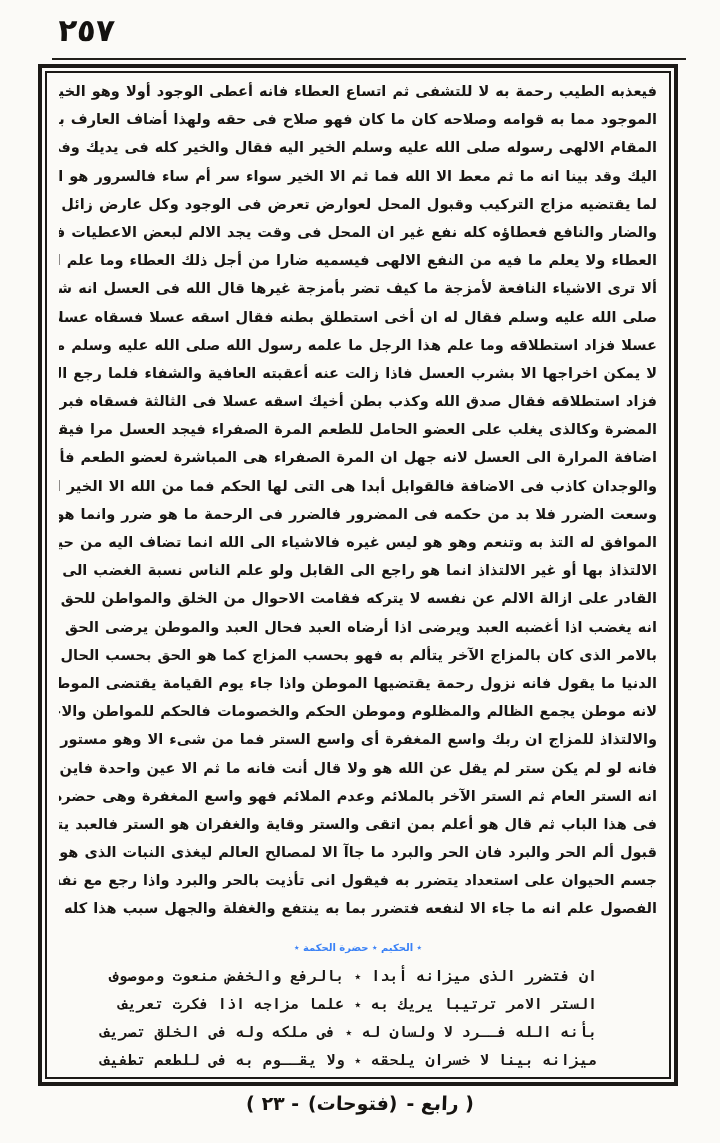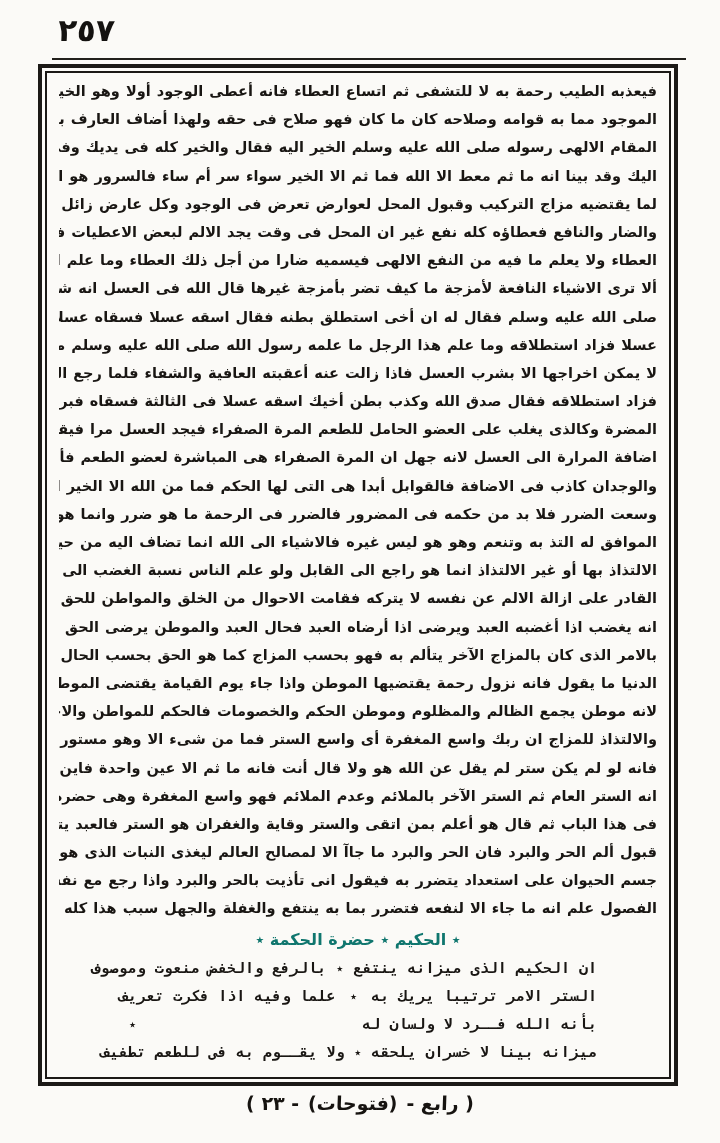--- a/index.html
+++ b/index.html
@@ -68,25 +68,25 @@
     white-space: nowrap;
     overflow: hidden;
     text-align: justify;
     text-align-last: justify;
     word-spacing: 1px;
   }
   
   .section-heading {
     direction: rtl;
     text-align: center;
-    font-size: 16px;
+    font-size: 10px;
     font-weight: 700;
     line-height: 30px;
-    margin-top: 2px;
-    color: #0f766e;
+    margin-top: 10px;
+    color: #3b82f6;
   }
   
   .poem {
     direction: rtl;
     width: 478px;
     margin: 0 auto;
   }
   .poem .verse {
     display: flex;
     justify-content: space-between;
@@ -191,34 +191,35 @@
           <div class="line">جسم الحيوان على استعداد يتضرر به فيقول انى تأذيت بالحر والبرد واذا رجع مع نفسه لما قصد بهما بحسب ما يعطيه</div>
 
           <div class="line">الفصول علم انه ما جاء الا لنفعه فتضرر بما به ينتفع والغفلة والجهل سبب هذا كله والله يقول الحق وهو يهدى السبيل</div>
         </div>
 
       <div class="section-heading">٭ الحكيم ٭ حضرة الحكمة ٭</div>
 
       <div class="poem">
 
           <div class="verse">
-            <span class="hemistich">ان الحكيم الذى ميزانه ينتفع</span>
+            <span class="hemistich">ان فتضرر الذى ميزانه أبدا</span>
             <span class="sep">٭</span>
             <span class="hemistich">بالرفع والخفض منعوت وموصوف</span>
           </div>
 
           <div class="verse">
             <span class="hemistich">الستر الامر ترتيبا يريك به</span>
             <span class="sep">٭</span>
-            <span class="hemistich">علما وفيه اذا فكرت تعريف</span>
+            <span class="hemistich">علما مزاجه اذا فكرت تعريف</span>
           </div>
 
           <div class="verse">
             <span class="hemistich">بأنه الله فــرد لا ولسان له</span>
             <span class="sep">٭</span>
+            <span class="hemistich">فى ملكه وله فى الخلق تصريف</span>
           </div>
 
           <div class="verse">
             <span class="hemistich">ميزانه بينا لا خسران يلحقه</span>
             <span class="sep">٭</span>
             <span class="hemistich">ولا يقــوم به فى للطعم تطفيف</span>
           </div>
         </div>
 
     </div>

